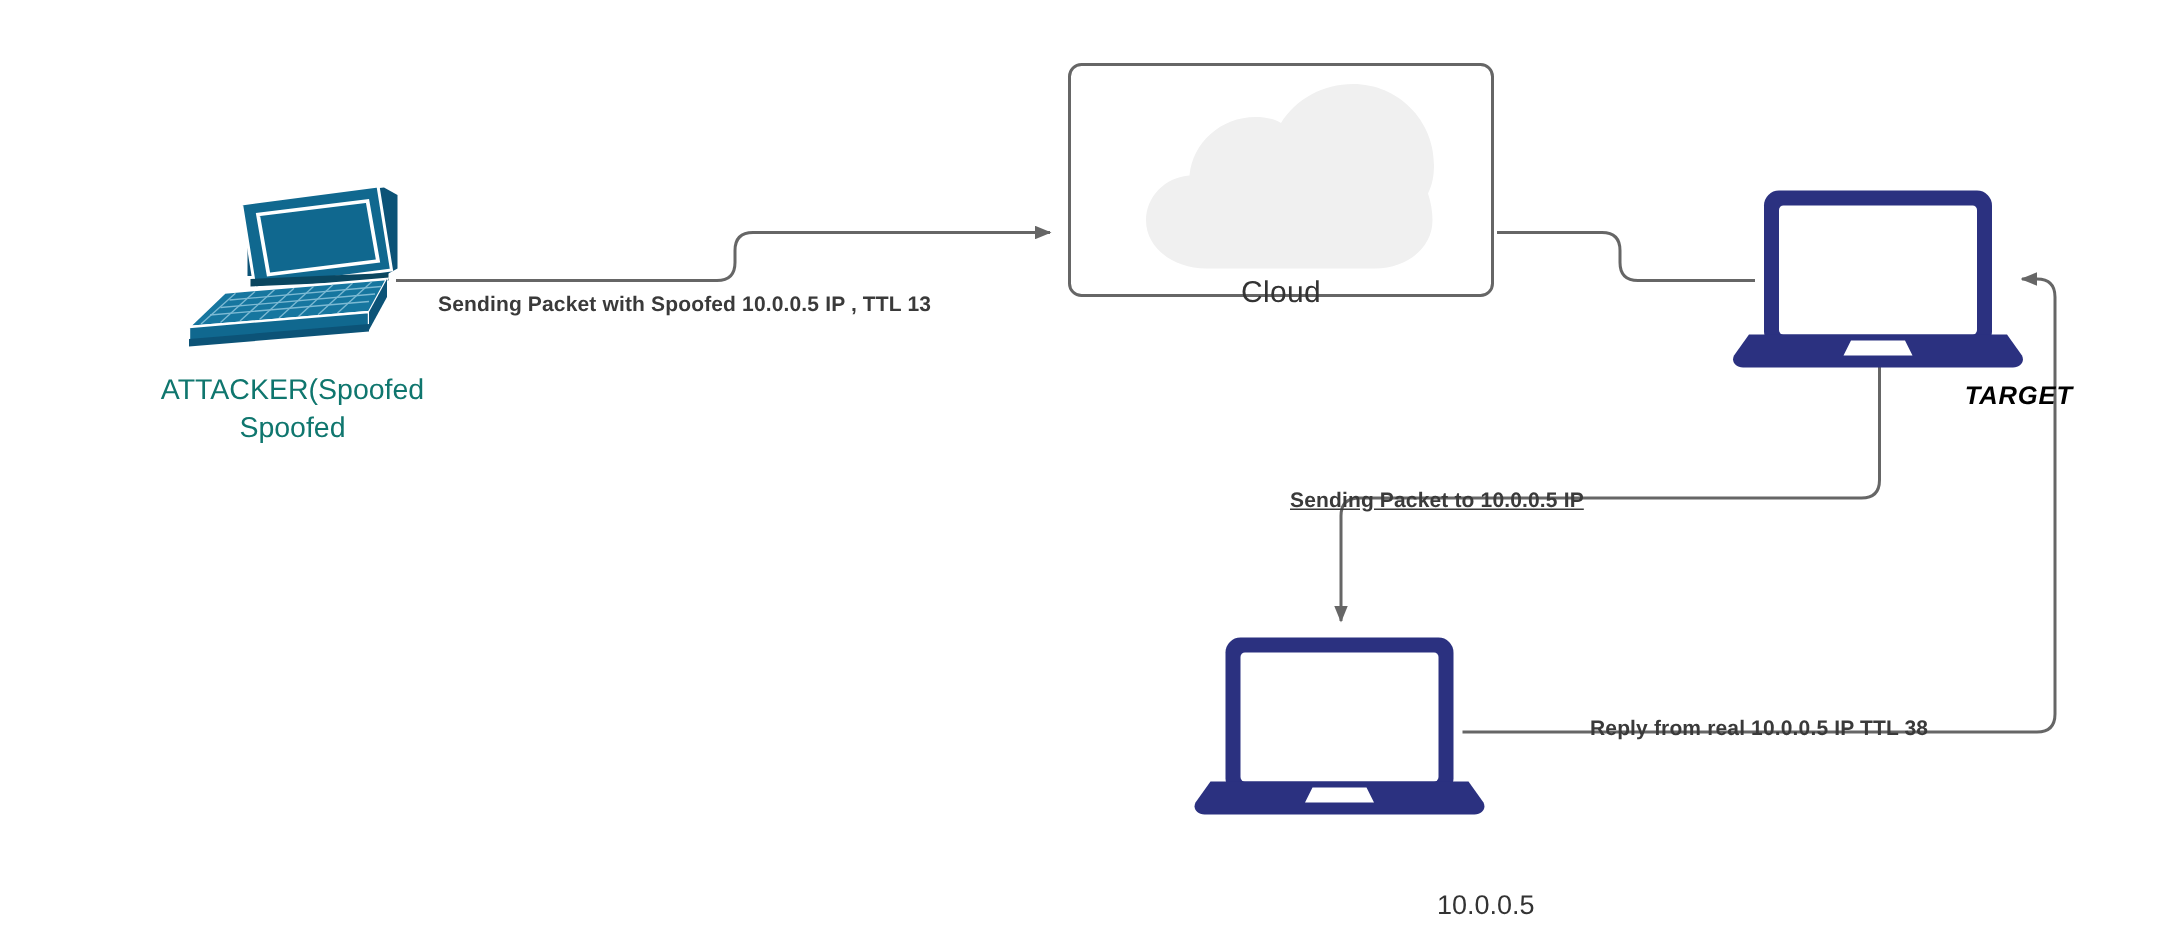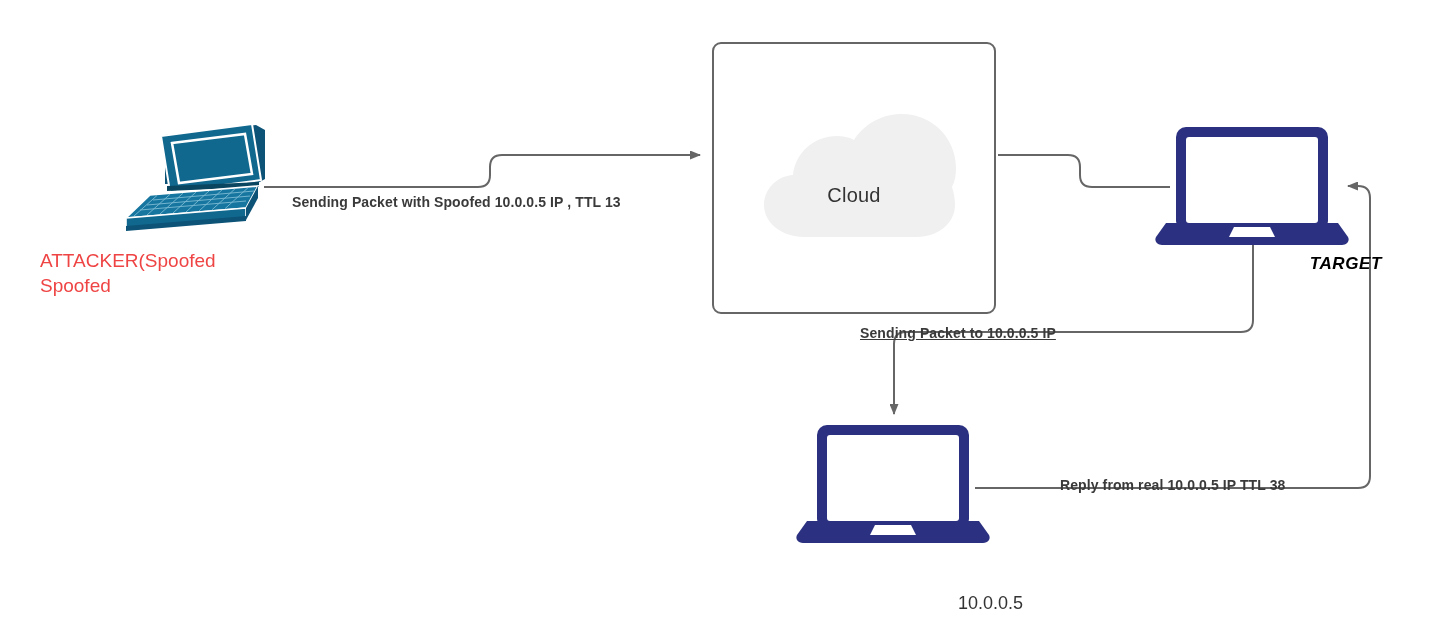--- a/index.html
+++ b/index.html
@@ -29,21 +29,21 @@
 
   
   .node { position: absolute; }
 
   
   .cloud-box {
     position: absolute;
     left: 712px;
     top: 42px;
     width: 284px;
-    height: 272px;
+    height: 156px;
     border: 2px solid #666666;
     border-radius: 9px;
     background: #ffffff;
     box-sizing: border-box;
   }
   .cloud-svg {
     position: absolute;
     left: 50%;
     top: 50%;
     transform: translate(-50%, -50%);
@@ -65,23 +65,24 @@
     left: 104px;
     top: 122px;
     width: 186px;
     height: 112px;
   }
   .attacker-label {
     position: absolute;
     left: 40px;
     top: 248px;
     width: 310px;
+    text-align: center;
     font-size: 19px;
     line-height: 25px;
-    color: #ef4444;
+    color: #0f766e;
   }
 
   
   .laptop-wrap { position: absolute; }
   .laptop-target { left: 1152px; top: 125px; width: 200px; height: 122px; }
   .laptop-victim { left: 793px; top: 423px; width: 200px; height: 122px; }
 
   .laptop-caption {
     position: absolute;
     width: 260px;

